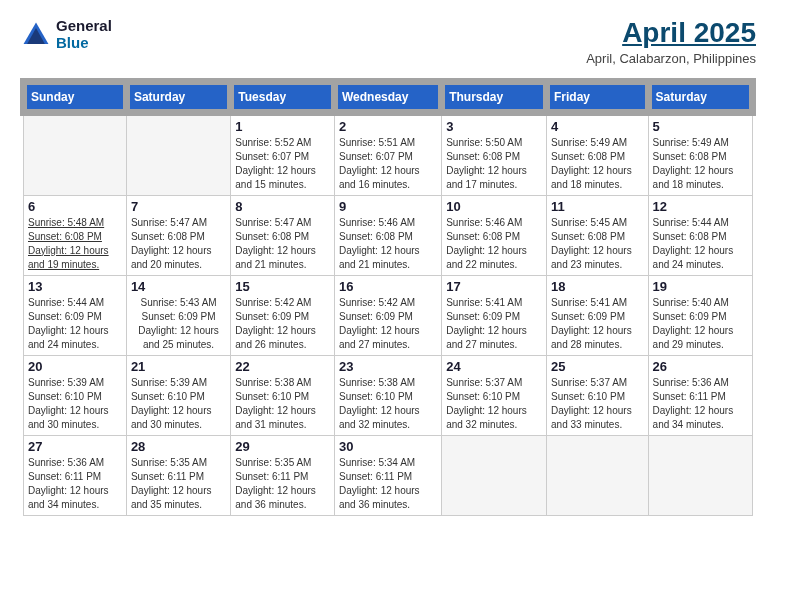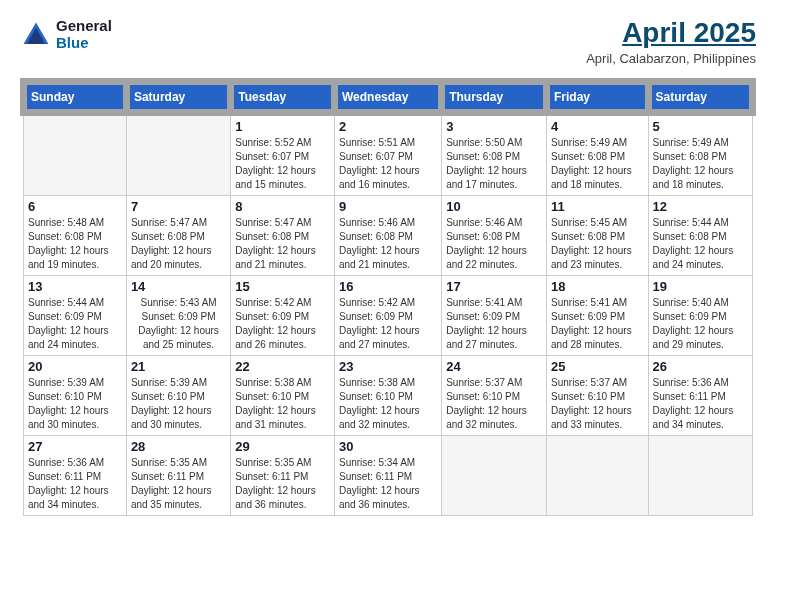--- a/index.html
+++ b/index.html
@@ -162,21 +162,21 @@
           <td>
             <div class="day-number">5</div>
             <div class="day-info" style="white-space: pre-line;">Sunrise: 5:49 AM
 Sunset: 6:08 PM
 Daylight: 12 hours and 18 minutes.</div>
           </td>
         </tr>
         <tr>
           <td>
             <div class="day-number">6</div>
-            <div class="day-info" style="white-space: pre-line;">Sunrise: 5:48 AM
+            <div class="day-info" style="white-space: pre-line; text-decoration: underline;">Sunrise: 5:48 AM
 Sunset: 6:08 PM
 Daylight: 12 hours and 19 minutes.</div>
           </td>
           <td>
             <div class="day-number">7</div>
             <div class="day-info" style="white-space: pre-line;">Sunrise: 5:47 AM
 Sunset: 6:08 PM
 Daylight: 12 hours and 20 minutes.</div>
           </td>
           <td>

